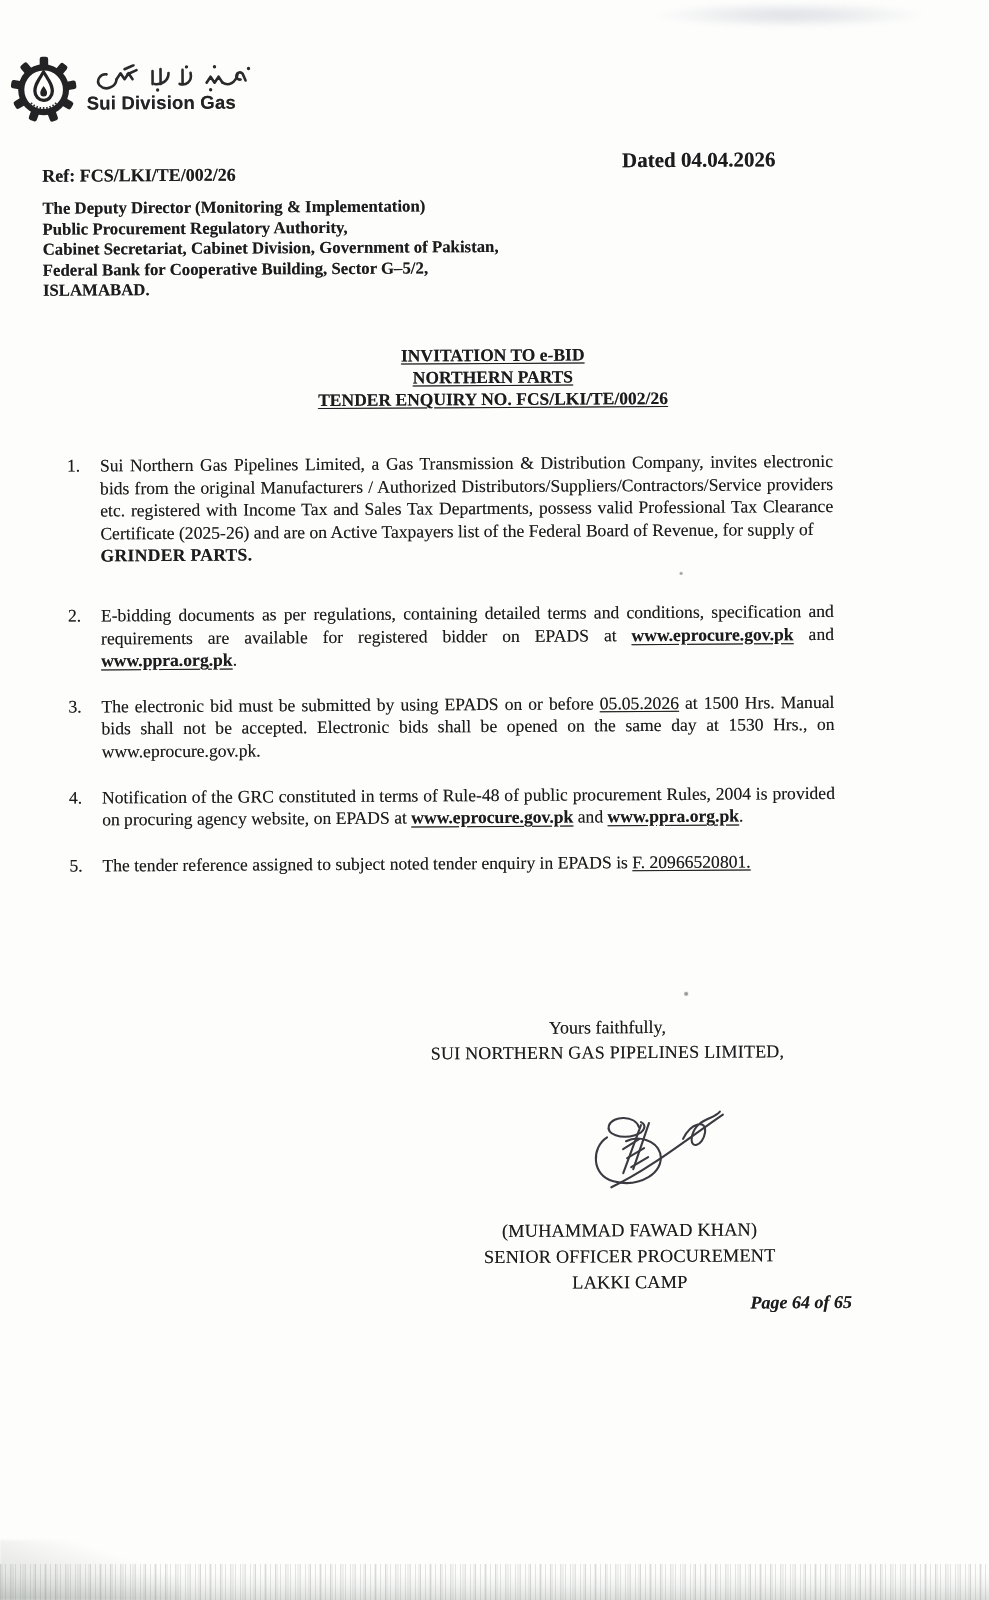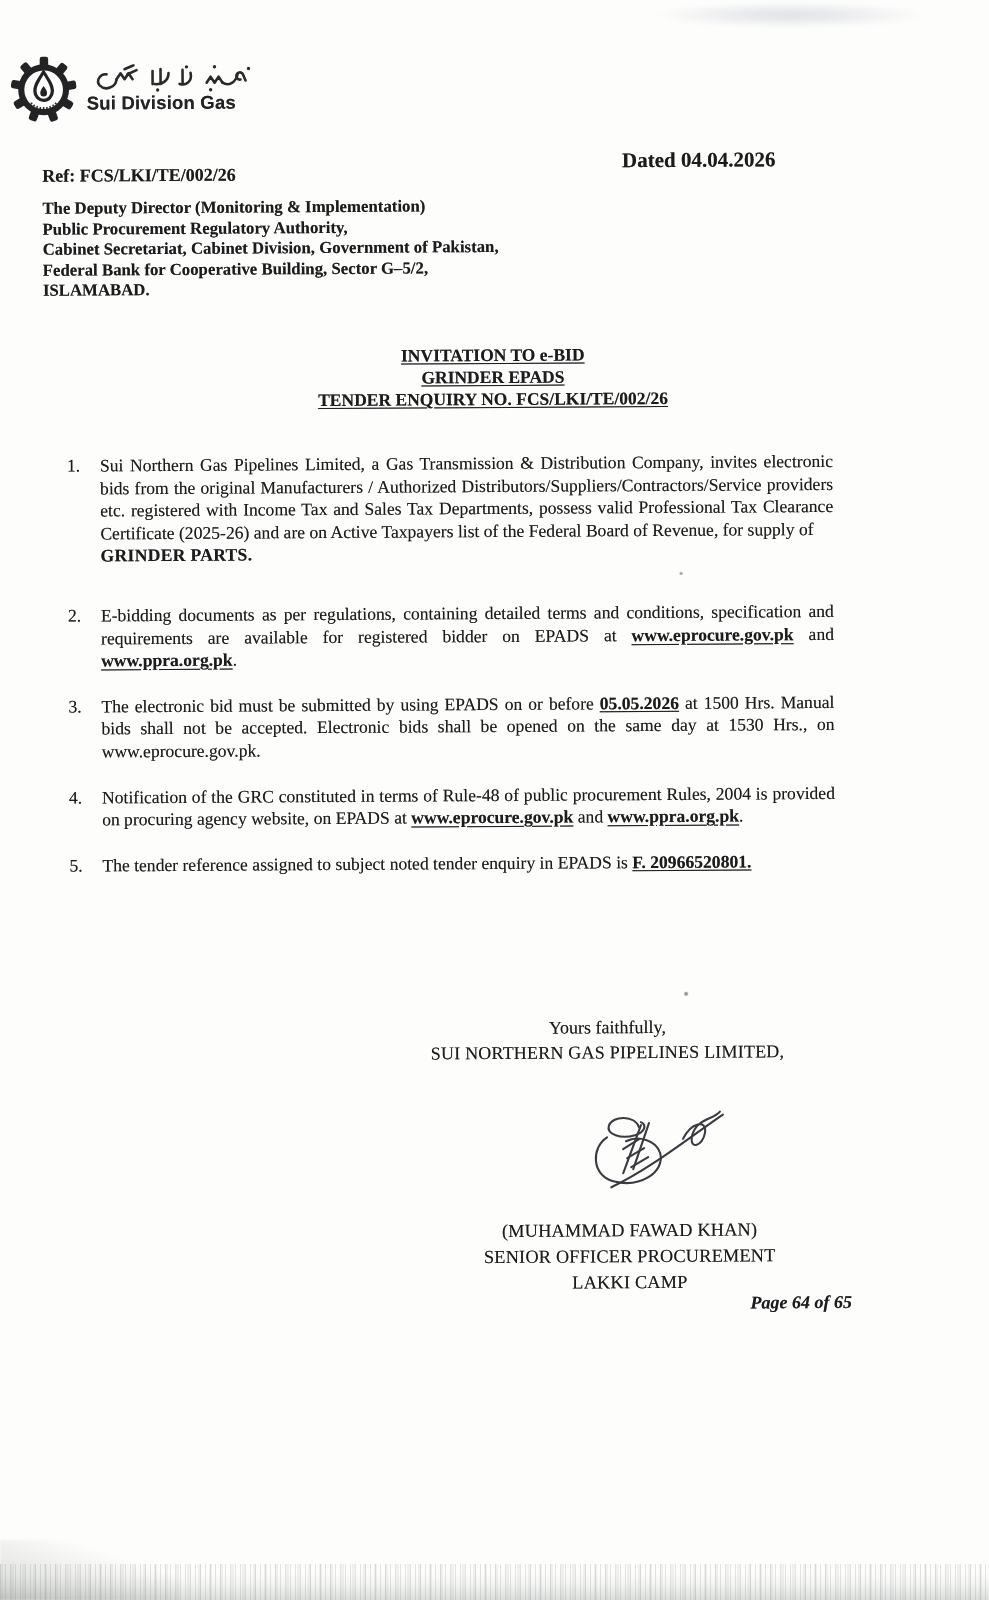--- a/index.html
+++ b/index.html
@@ -44,21 +44,21 @@
   
   .title-block{position:absolute;top:344px;left:0;width:989px;text-align:center;font-weight:700;font-size:17.5px;line-height:22px;}
   .title-block .u{text-decoration:underline;text-underline-offset:2px;}
 
   
   .body-list{position:absolute;top:452px;left:68px;width:766px;font-size:17.6px;line-height:22.6px;}
   .body-item{display:grid;grid-template-columns:33px 1fr;margin-bottom:23px;}
   .body-item.gap-lg{margin-bottom:37px;}
   .marker{font-size:17.6px;}
   .just{text-align:justify;}
-  .seg-bu{font-weight:700;text-decoration:underline;text-underline-offset:2px;}
+  .seg-bu{font-weight:400;text-decoration:underline;text-underline-offset:2px;}
   .seg-link{text-decoration:underline;text-underline-offset:2.5px;font-weight:bold;}
   .bold-line{font-weight:700;letter-spacing:0.3px;}
 
   
   .closing{position:absolute;top:1016px;left:375px;width:460px;text-align:center;font-size:18px;line-height:25px;}
   .closing .company{letter-spacing:0.2px;}
 
   
   .signature{position:absolute;top:1098px;left:552px;width:185px;height:105px;}
 
@@ -151,21 +151,21 @@
     <div class="recipient ink">
       <div>The Deputy Director (Monitoring &amp; Implementation)</div>
       <div>Public Procurement Regulatory Authority,</div>
       <div>Cabinet Secretariat, Cabinet Division, Government of Pakistan,</div>
       <div>Federal Bank for Cooperative Building, Sector G–5/2,</div>
       <div>ISLAMABAD.</div>
     </div>
 
     <div class="title-block ink">
       <div><span class="u">INVITATION TO e-BID</span></div>
-      <div><span class="u">GRINDER EPADS</span></div>
+      <div><span class="u">NORTHERN PARTS</span></div>
       <div><span class="u">TENDER ENQUIRY NO. FCS/LKI/TE/002/26</span></div>
     </div>
 
     <div class="body-list ink">
 
       <div class="body-item gap-lg">
         <div class="marker">1.</div>
         <div>
           <div class="just"><span>Sui Northern Gas Pipelines Limited, a Gas Transmission &amp; Distribution Company, invites electronic bids from the original Manufacturers / Authorized Distributors/Suppliers/Contractors/Service providers etc. registered with Income Tax and Sales Tax Departments, possess valid Professional Tax Clearance Certificate (2025-26) and are on Active Taxpayers list of the Federal Board of Revenue, for supply of</span></div>
           <div class="bold-line">GRINDER PARTS.</div>

